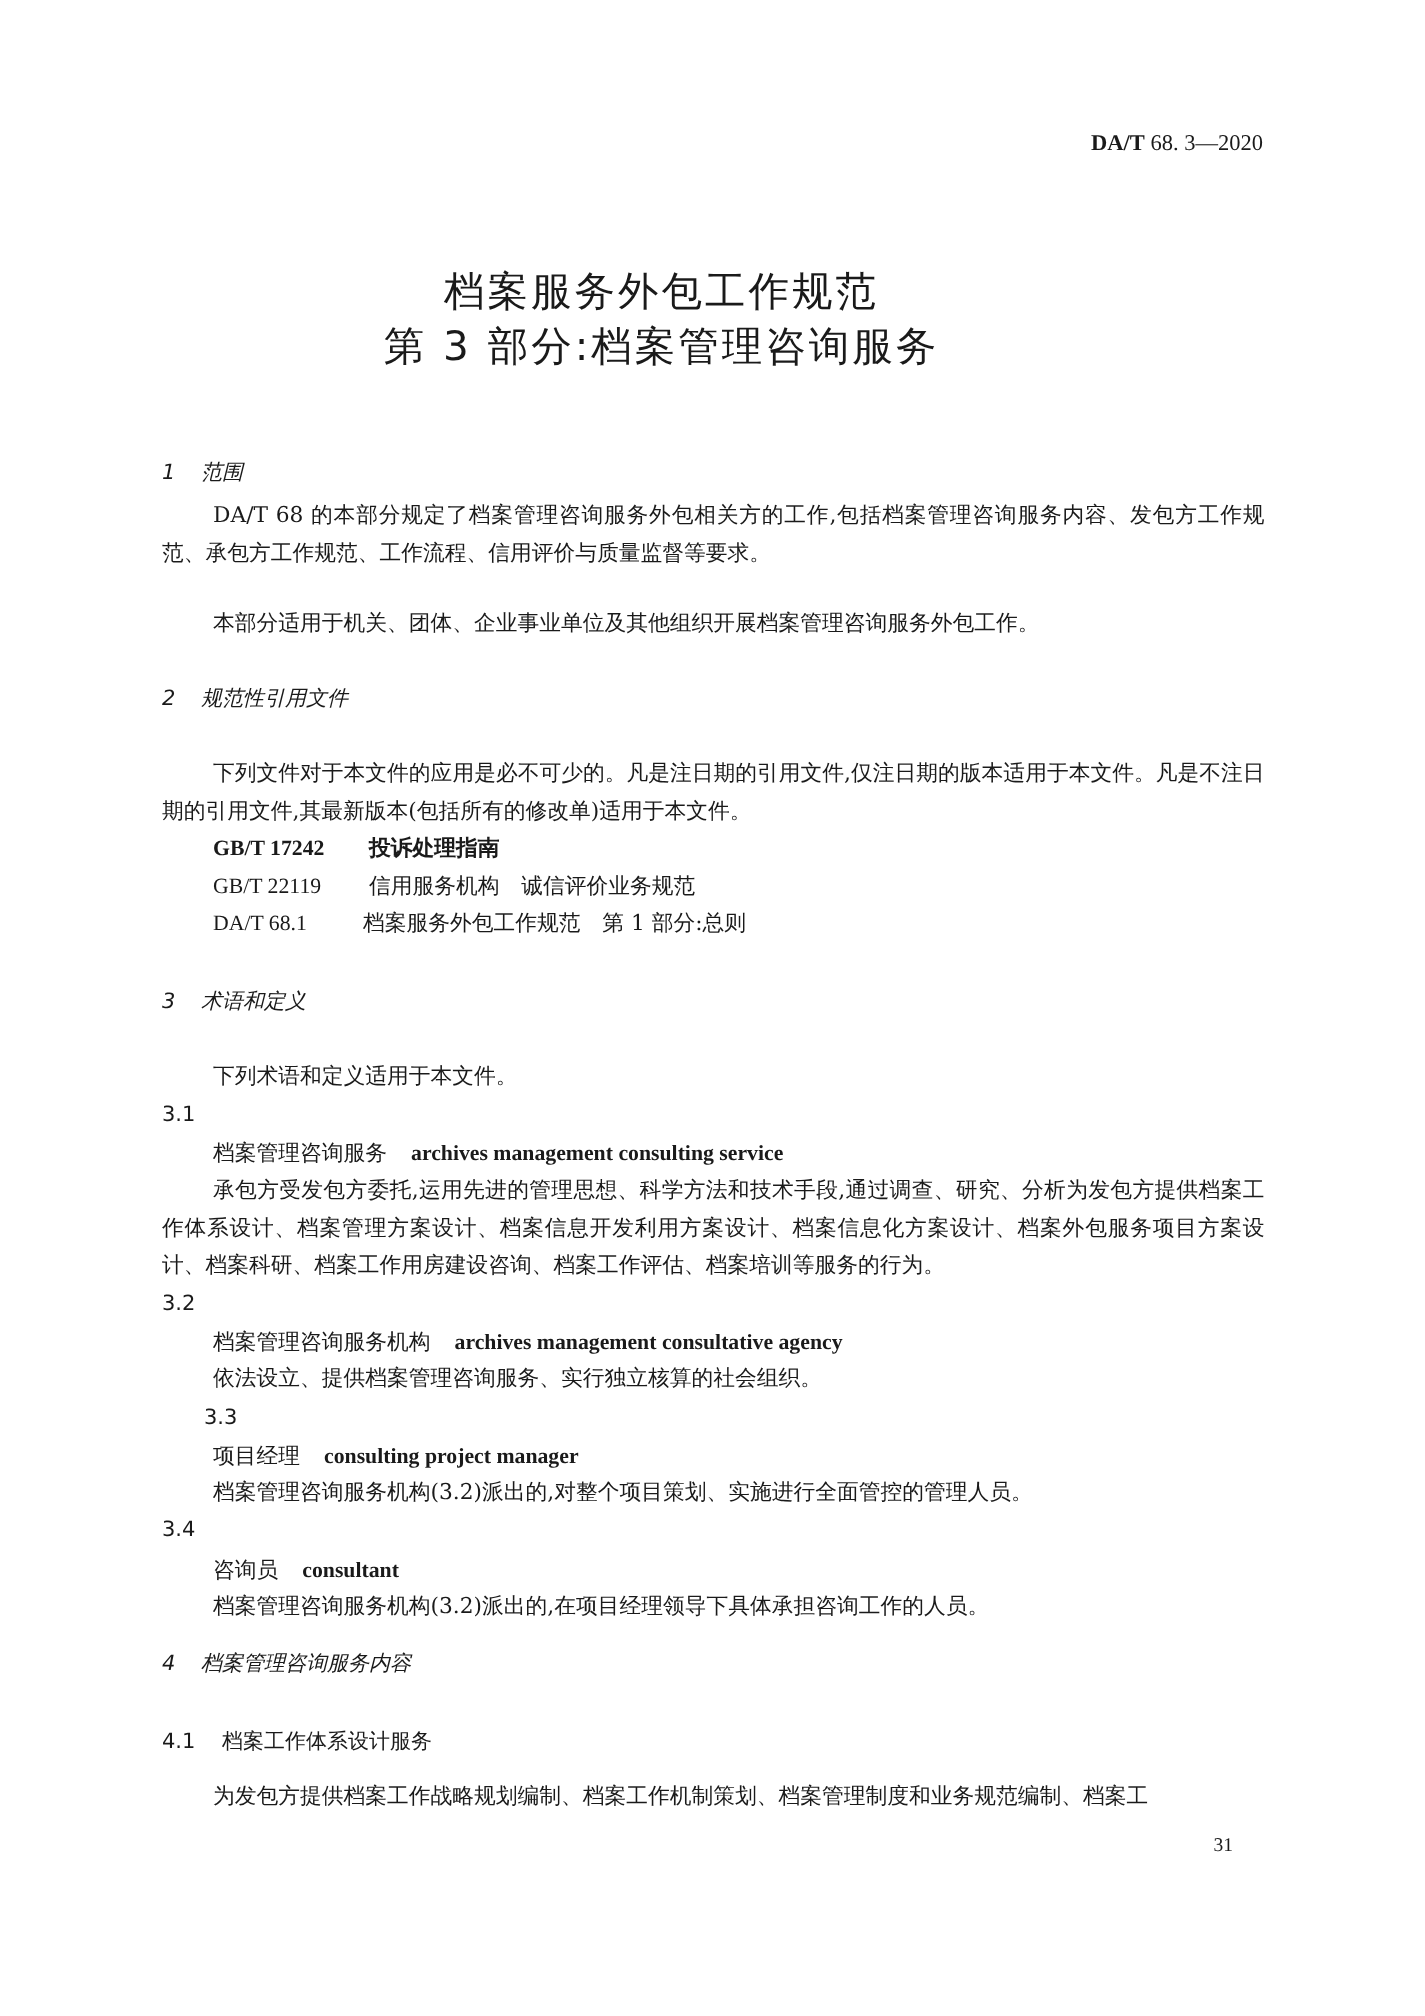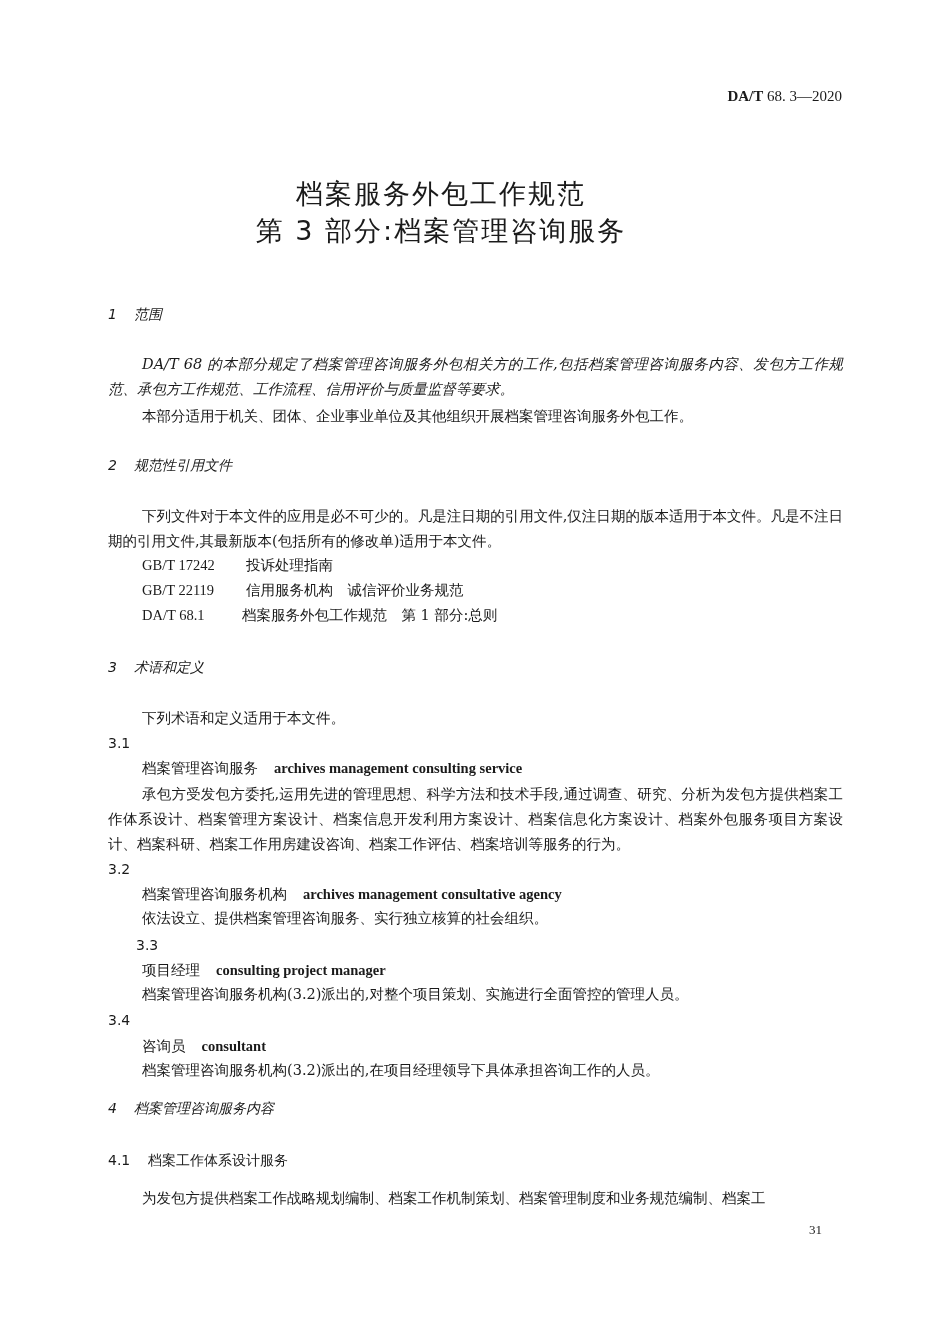--- a/index.html
+++ b/index.html
@@ -31,28 +31,28 @@
 <div class="abs std-code">
   <b>DA/T</b><span> 68. 3—2020</span>
 </div>
 
 <div class="abs title" style="top:176px;">档案服务外包工作规范</div>
 <div class="abs title" style="top:213px;">第 3 部分:档案管理咨询服务</div>
 
 <div class="abs h1" style="top:306px;">
   <span class="num">1</span><span>范围</span>
 </div>
-<div class="abs p" style="top:352px;font-style:italic;">DA/T 68 的本部分规定了档案管理咨询服务外包相关方的工作,包括档案管理咨询服务内容、发包方工作规范、承包方工作规范、工作流程、信用评价与质量监督等要求。</div>
+<div class="abs p" style="top:332px;">DA/T 68 的本部分规定了档案管理咨询服务外包相关方的工作,包括档案管理咨询服务内容、发包方工作规范、承包方工作规范、工作流程、信用评价与质量监督等要求。</div>
 <div class="abs p" style="top:404px;">本部分适用于机关、团体、企业事业单位及其他组织开展档案管理咨询服务外包工作。</div>
 
 <div class="abs h1" style="top:457px;">
   <span class="num">2</span><span>规范性引用文件</span>
 </div>
 <div class="abs p" style="top:504px;">下列文件对于本文件的应用是必不可少的。凡是注日期的引用文件,仅注日期的版本适用于本文件。凡是不注日期的引用文件,其最新版本(包括所有的修改单)适用于本文件。</div>
-<div class="abs ref" style="top:556px;">
+<div class="abs ref" style="top:556px;font-weight:bold;">
   <span class="code" style="width:104px;">GB/T 17242</span><span>投诉处理指南</span>
 </div>
 <div class="abs ref" style="top:581px;">
   <span class="code" style="width:104px;">GB/T 22119</span><span>信用服务机构　诚信评价业务规范</span>
 </div>
 <div class="abs ref" style="top:606px;">
   <span class="code" style="width:100px;">DA/T 68.1</span><span>档案服务外包工作规范　第 1 部分:总则</span>
 </div>
 
 <div class="abs h1" style="top:659px;">

